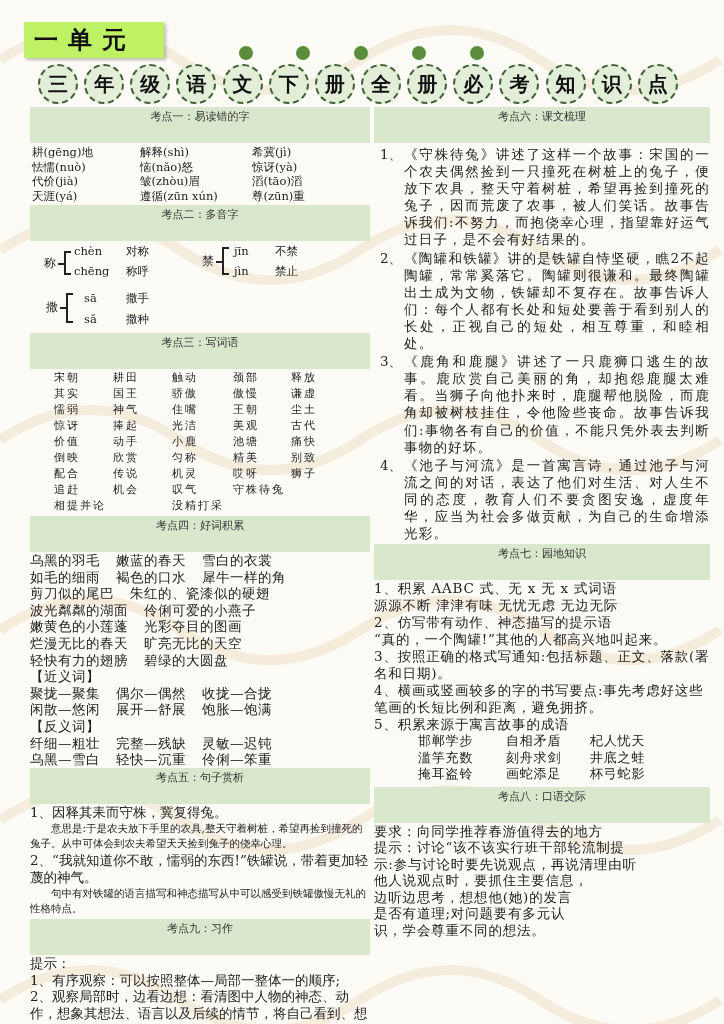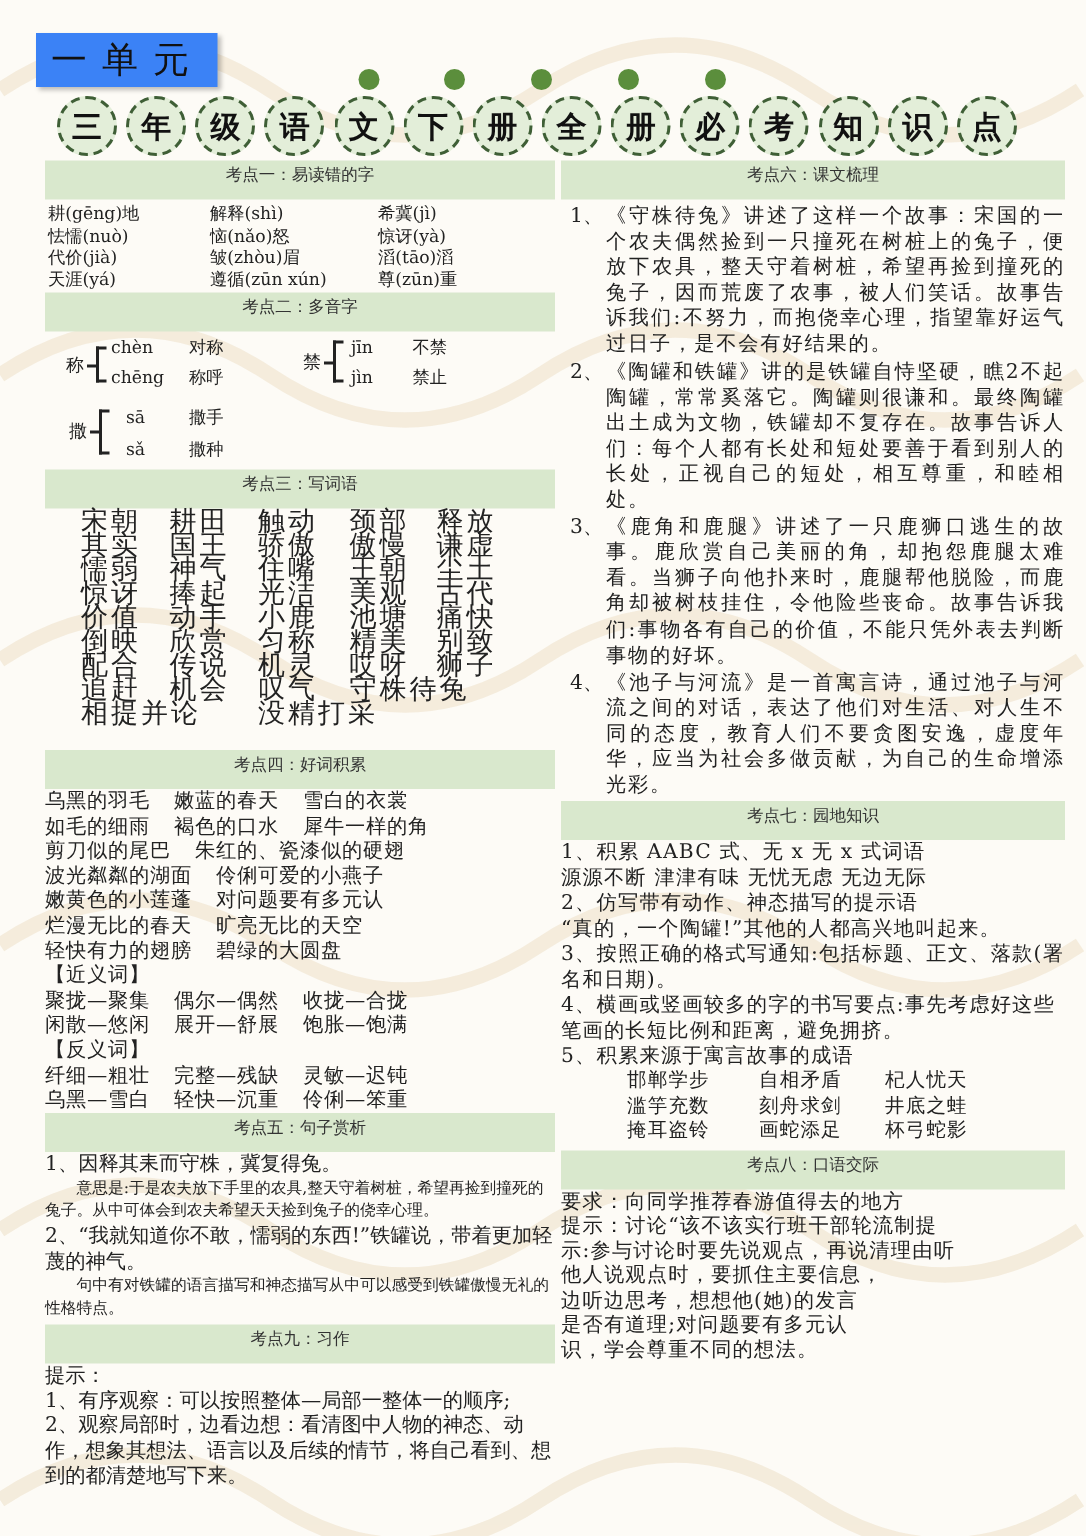--- a/index.html
+++ b/index.html
@@ -11,23 +11,23 @@
     position: relative;
   }
   .bg-wave {
     position: absolute; left: 0; top: 0; width: 724px; height: 1024px;
     pointer-events: none; z-index: 0;
   }
   .page { position: relative; z-index: 1; width: 724px; height: 1024px; }
 
   
   .unit-tag {
-    position: absolute; left: 24px; top: 22px; width: 121px; height: 36px;
-    background: #3b82f6; box-shadow: 2px 2px 3px rgba(0,0,0,0.25);
-    font-size: 24px; font-weight: normal; letter-spacing: 10px;
+    position: absolute; left: 24px; top: 22px; width: 140px; height: 36px;
+    background: #bef264; box-shadow: 2px 2px 3px rgba(0,0,0,0.25);
+    font-size: 24px; font-weight: bold; letter-spacing: 10px;
     line-height: 36px; padding-left: 10px; color: #111;
   }
   .title-row {
     position: absolute; left: 38px; top: 64px; width: 640px; height: 40px;
     display: flex; justify-content: space-between;
   }
   .title-char {
     width: 40px; height: 40px; border-radius: 50%;
     background: #e3eed9; border: 2px dashed #3f5f36;
     font-size: 20px; font-weight: bold; text-align: center; line-height: 36px;
@@ -40,38 +40,38 @@
     position: absolute; width: 14px; height: 14px; border-radius: 50%;
     background: #5b8e3c;
   }
 
   
   .col { position: absolute; top: 107px; width: 340px; }
   .col-left { left: 30px; }
   .col-right { left: 374px; width: 336px; }
 
   .sec-head {
-    background: #d9e8cd; height: 26px; line-height: 19px;
+    background: #d9e8cd; height: 36px; line-height: 19px;
     text-align: center; font-size: 11px; color: #333; margin: 0;
   }
 
   
   .grid3 { display: grid; grid-template-columns: 108px 112px 110px; font-size: 11.5px; line-height: 14.5px; padding: 2px 0 2px 2px; }
   
   .poly { position: relative; height: 92px; font-size: 11px; }
   .poly .pc { position: absolute; font-size: 12px; }
   .poly .brace {
     position: absolute; width: 7px; border: 2px solid #222; border-right: none;
   }
   .poly .dash { position: absolute; width: 6px; height: 2px; background: #222; }
   .poly .py { position: absolute; font-size: 11.5px; }
   .poly .w { position: absolute; font-size: 11.5px; }
 
   
-  .words { display: grid; grid-template-columns: 59px 59px 61px 58px 50px; padding-left: 24px; font-size: 18px; line-height: 16px; letter-spacing: 2px; padding-top: 1px; padding-bottom: 16px; }
+  .words { display: grid; grid-template-columns: 59px 59px 61px 58px 50px; padding-left: 24px; font-size: 11px; line-height: 16px; letter-spacing: 2px; padding-top: 1px; padding-bottom: 2px; }
   .words .span2 { grid-column: span 2; }
 
   .collo { font-size: 13.5px; line-height: 16.6px; letter-spacing: 0.5px; padding-left: 0; }
   .collo .row { white-space: nowrap; }
   .collo .row span { margin-right: 16px; }
   .bracket-title { font-size: 13.5px; line-height: 16.6px; }
 
   .sent { font-size: 13.5px; line-height: 17px; }
   .sent-note { font-size: 10.5px; line-height: 15.5px; text-indent: 2em; }
 
@@ -217,21 +217,21 @@
       <span class="span2">相提并论</span>
       <span class="span2">没精打采</span>
     </div>
 
     <div class="sec-head">考点四：好词积累</div>
     <div class="collo">
       <div class="row"><span>乌黑的羽毛</span><span>嫩蓝的春天</span><span>雪白的衣裳</span></div>
       <div class="row"><span>如毛的细雨</span><span>褐色的口水</span><span>犀牛一样的角</span></div>
       <div class="row"><span>剪刀似的尾巴</span><span>朱红的、瓷漆似的硬翅</span></div>
       <div class="row"><span>波光粼粼的湖面</span><span>伶俐可爱的小燕子</span></div>
-      <div class="row"><span>嫩黄色的小莲蓬</span><span>对问题要有多元认</span></div>
+      <div class="row"><span>嫩黄色的小莲蓬</span><span>光彩夺目的图画</span></div>
       <div class="row"><span>烂漫无比的春天</span><span>旷亮无比的天空</span></div>
       <div class="row"><span>轻快有力的翅膀</span><span>碧绿的大圆盘</span></div>
       <div class="bracket-title">【近义词】</div>
       <div class="row"><span>聚拢—聚集</span><span>偶尔—偶然</span><span>收拢—合拢</span></div>
       <div class="row"><span>闲散—悠闲</span><span>展开—舒展</span><span>饱胀—饱满</span></div>
       <div class="bracket-title">【反义词】</div>
       <div class="row"><span>纤细—粗壮</span><span>完整—残缺</span><span>灵敏—迟钝</span></div>
       <div class="row"><span>乌黑—雪白</span><span>轻快—沉重</span><span>伶俐—笨重</span></div>
     </div>
 

